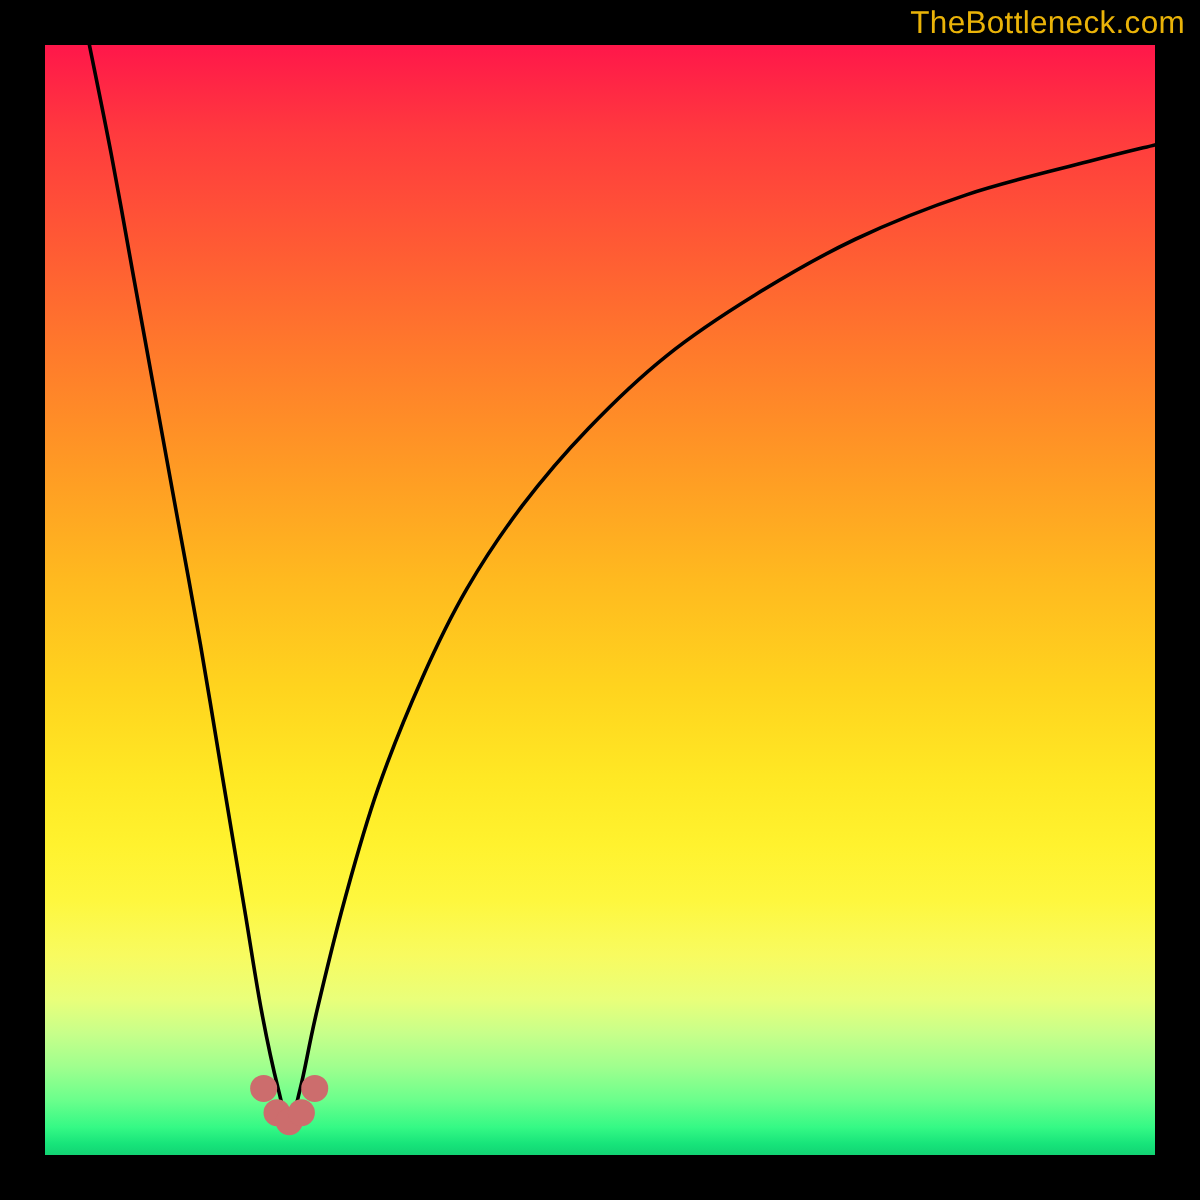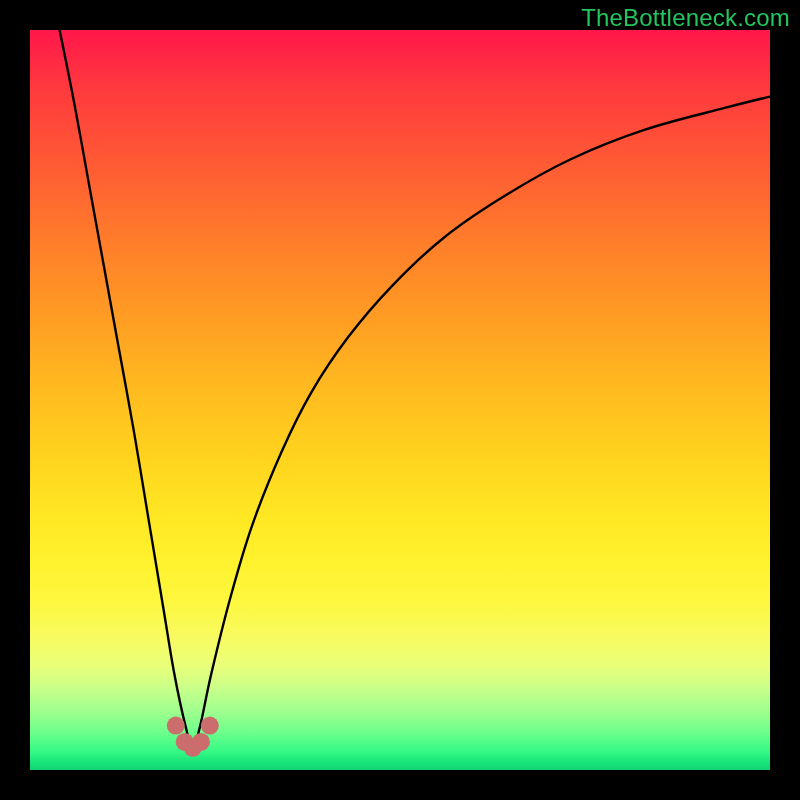--- a/index.html
+++ b/index.html
@@ -48,22 +48,22 @@
       #6cff8c 95%,
       #35f985 97.5%,
       #17e47a 99%,
       #12d373 100%
     );
   }
   .watermark {
     position: absolute;
     top: 4px;
     right: 10px;
-    color: #22c55e;
-    font-size: 24px;
+    color: #eab308;
+    font-size: 21px;
     letter-spacing: 0.2px;
     font-weight: 400;
     z-index: 5;
     user-select: none;
   }
   svg.curve {
     position: absolute;
     inset: 0;
     width: 740px;
     height: 740px;

